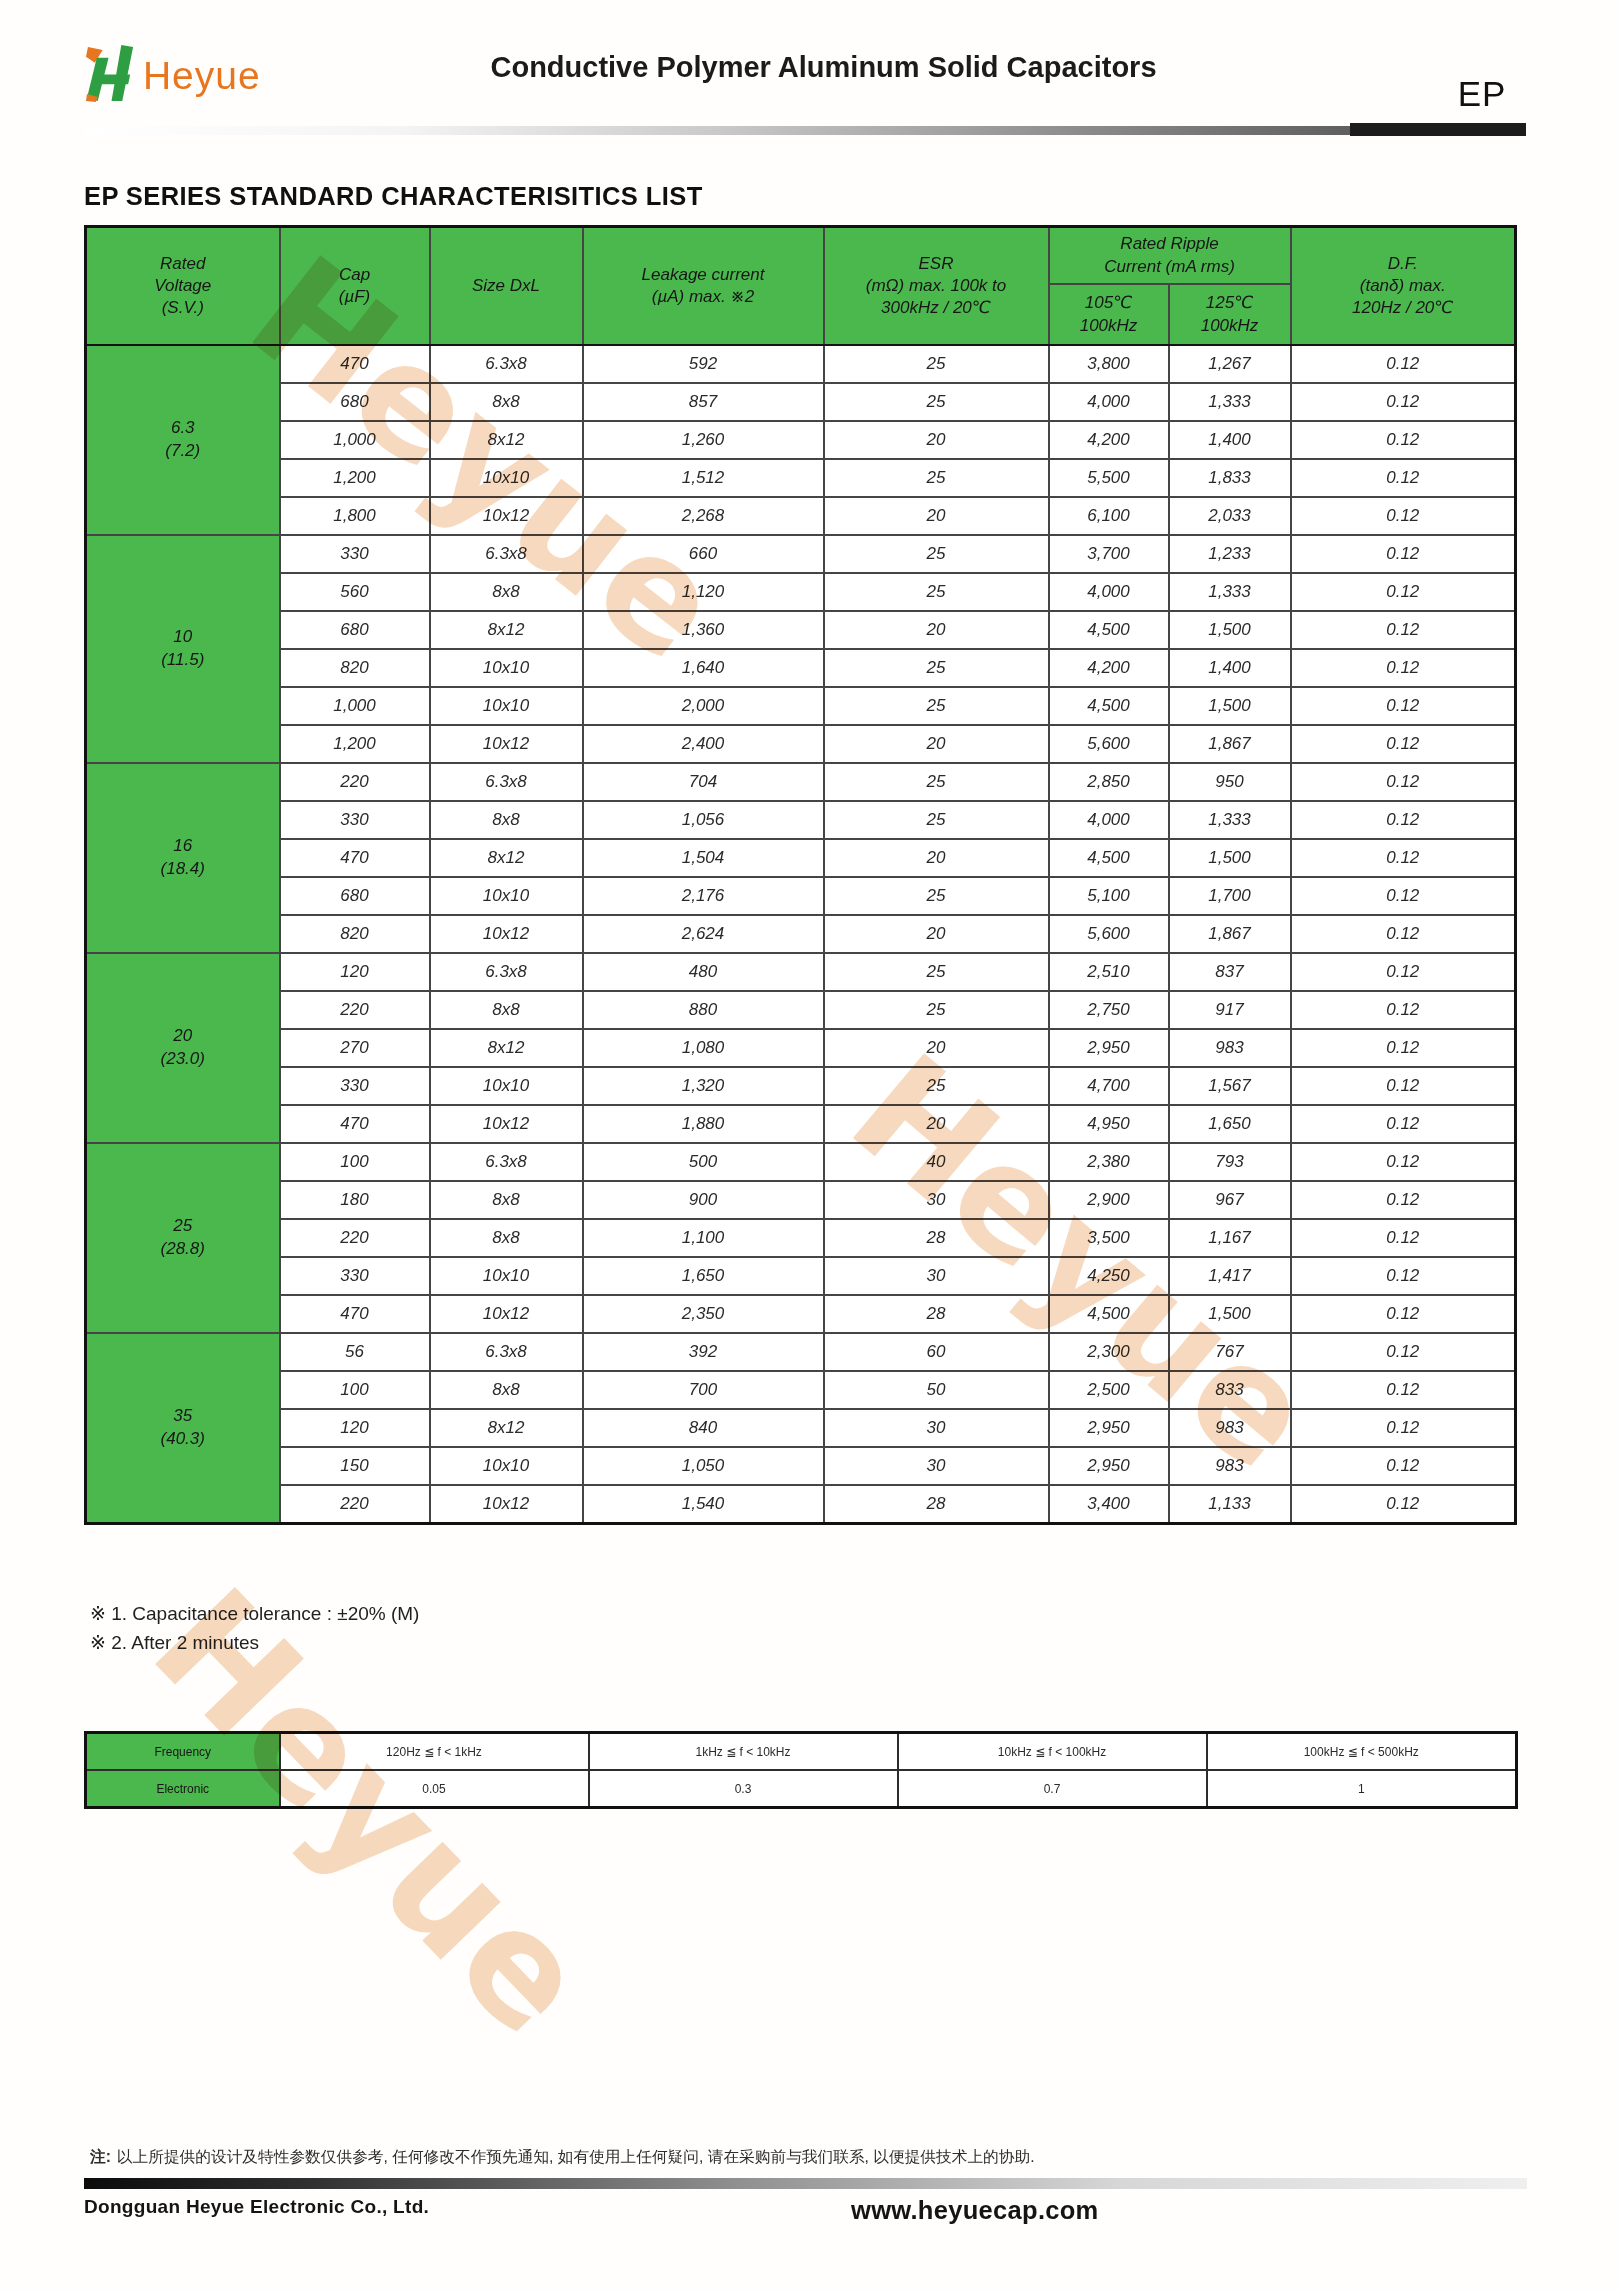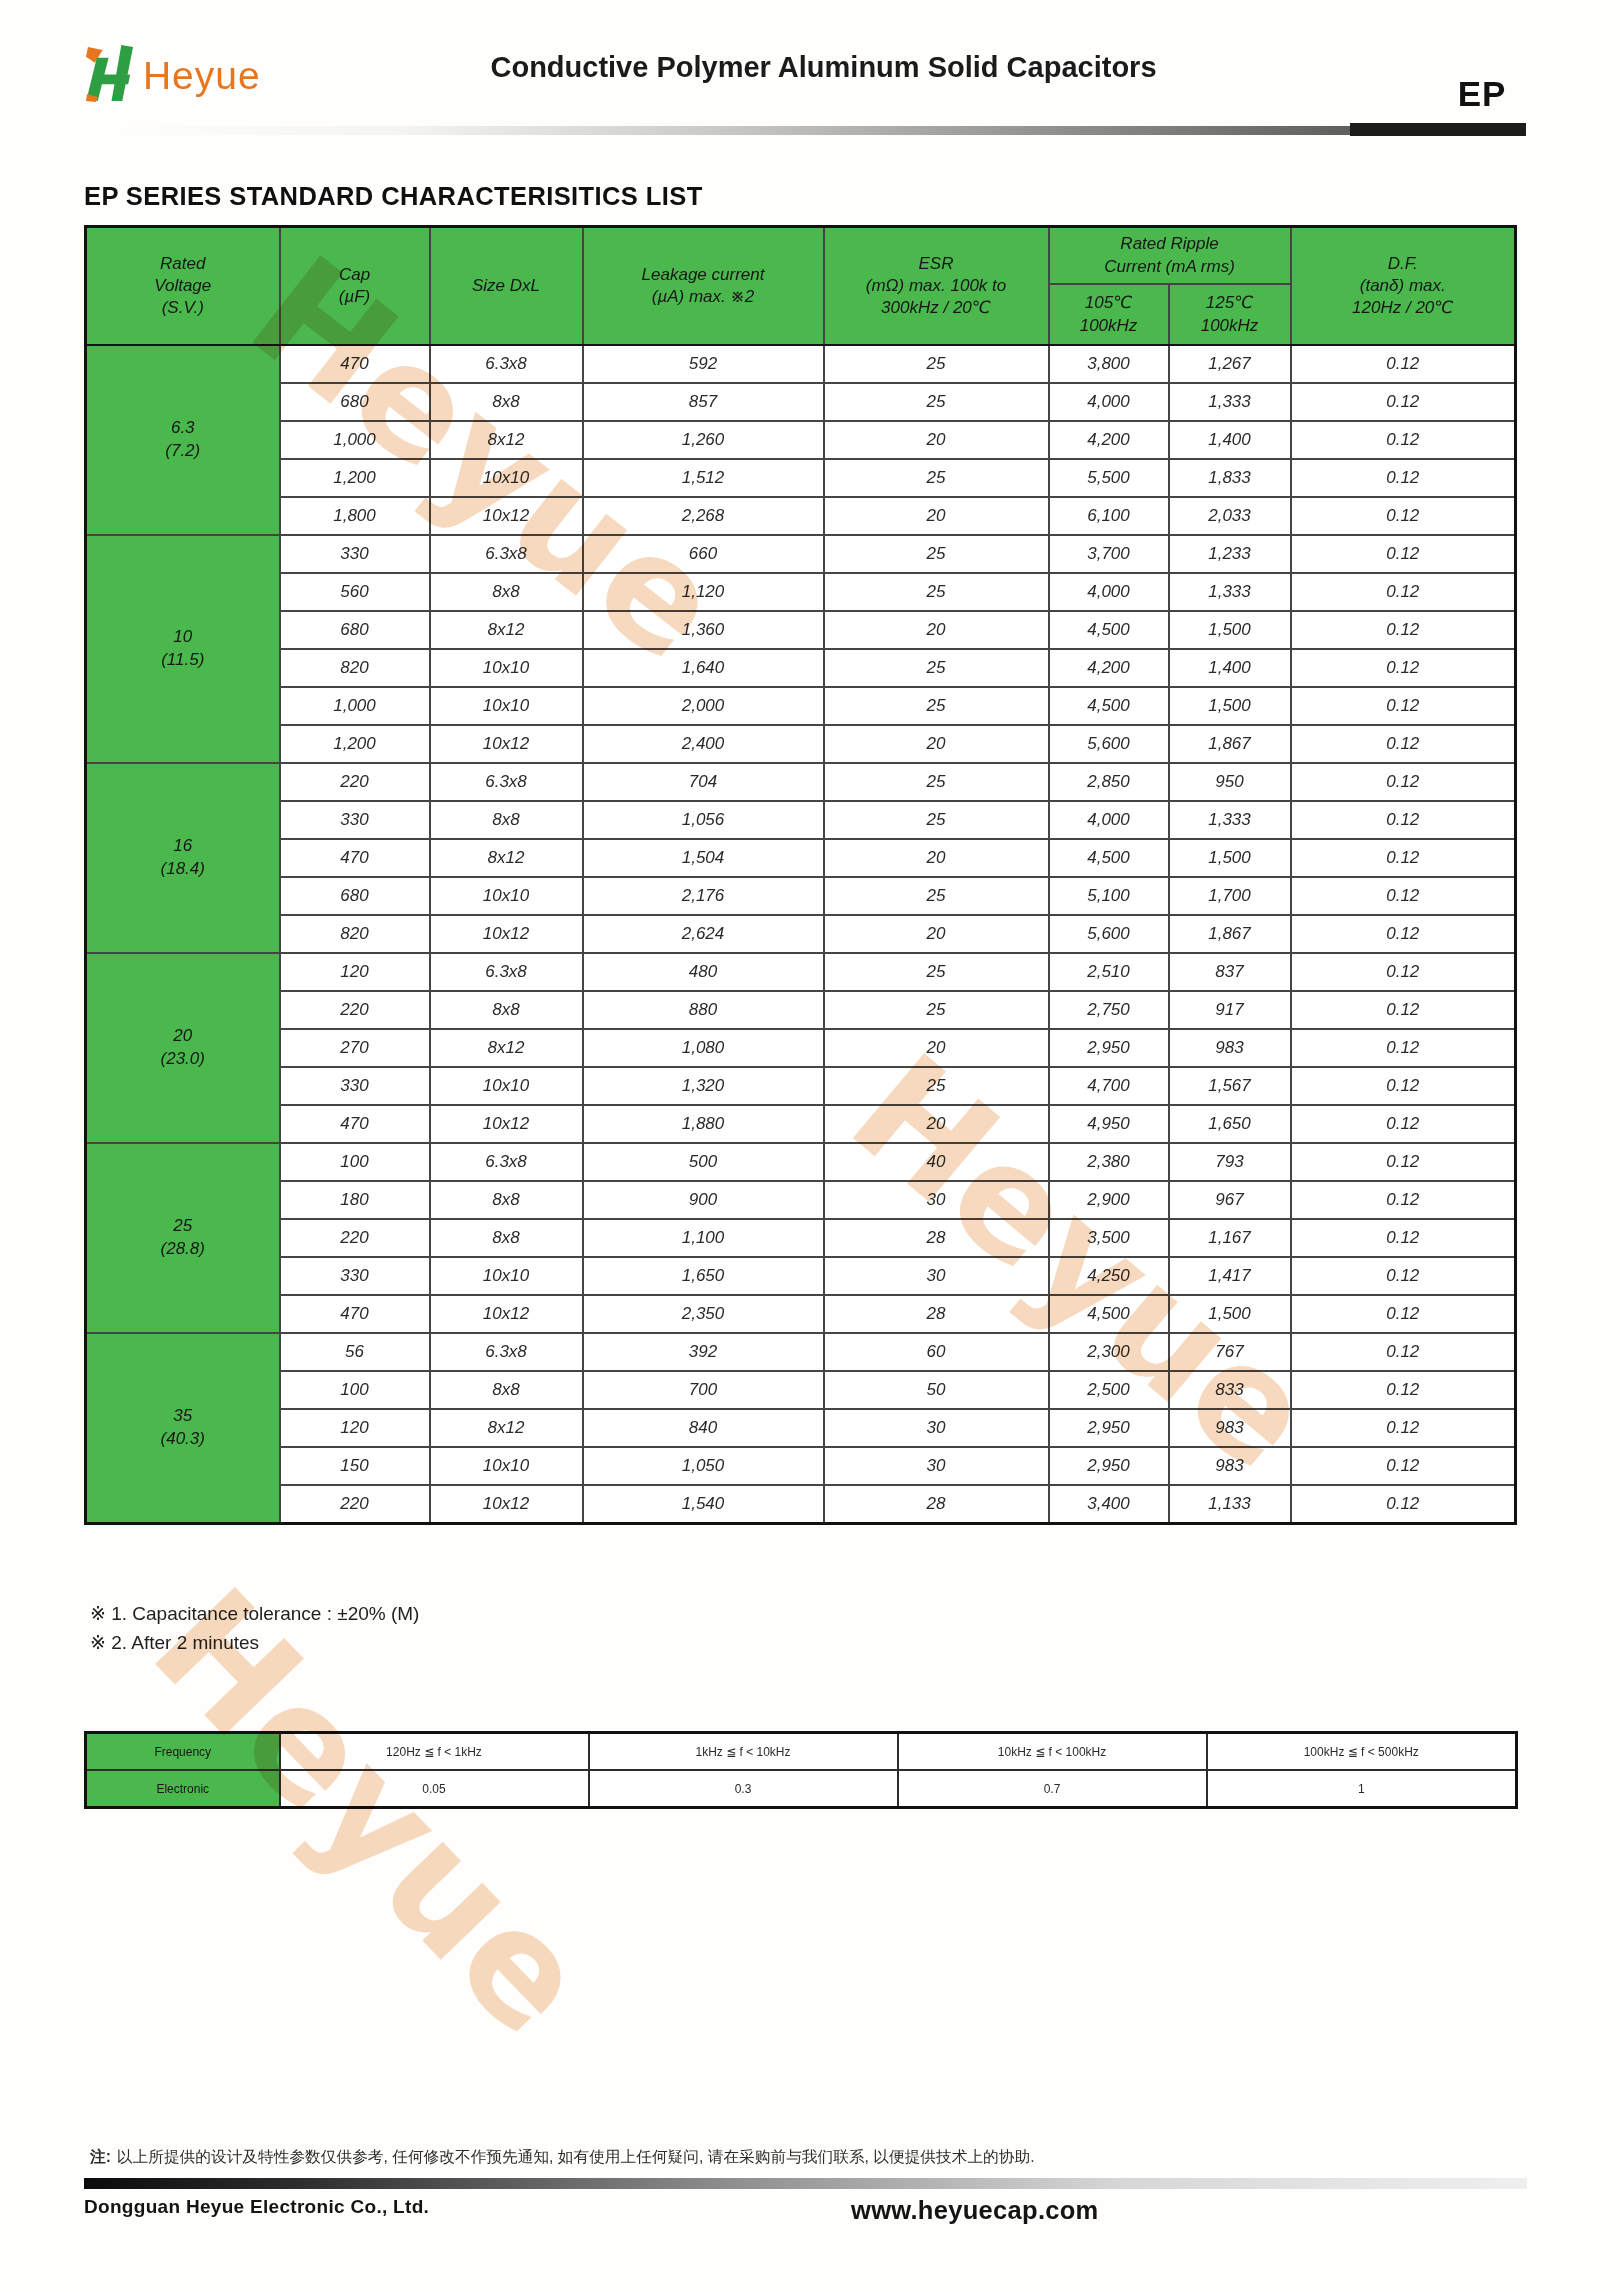--- a/index.html
+++ b/index.html
@@ -7,21 +7,21 @@
     position:relative; width:1620px; height:2293px;
     background:#fffefd; overflow:hidden;
     font-family:"Liberation Sans","DejaVu Sans",sans-serif; color:#222;
   }
   
   .logo { position:absolute; left:86px; top:45px; display:flex; align-items:center; gap:5.9px; }
   .logo-text { font-size:39px; font-weight:500; color:#e8761f; letter-spacing:1px; }
   .doc-title { position:absolute; left:412px; top:51px; width:823px; text-align:center;
                font-size:29px; font-weight:bold; color:#1b1b1b; }
   .series { position:absolute; left:1433px; top:74px; width:98px; text-align:center;
-            font-size:35px; font-weight:700; color:#111; letter-spacing:1px; }
+            font-size:35px; font-weight:400; color:#111; letter-spacing:1px; }
   .header-rule { position:absolute; left:86px; top:123px; width:1441px; height:12.7px; }
   .rule-grad { position:absolute; left:0; top:2.9px; width:1264px; height:8.8px;
     background:linear-gradient(to right,#ffffff 0%,#f4f4f4 25%,#c9c9c9 50%,#8d8d8d 78%,#5f5f5f 100%); }
   .rule-solid { position:absolute; left:1264px; top:0; width:176px; height:12.7px; background:#1c1c1c; }
 
   
   .sec-heading { position:absolute; left:84px; font-size:25.5px; font-weight:bold; color:#101010; letter-spacing:0.4px; }
   #heading1 { top:182px; }
   #heading2 { top:1690px; }
 

